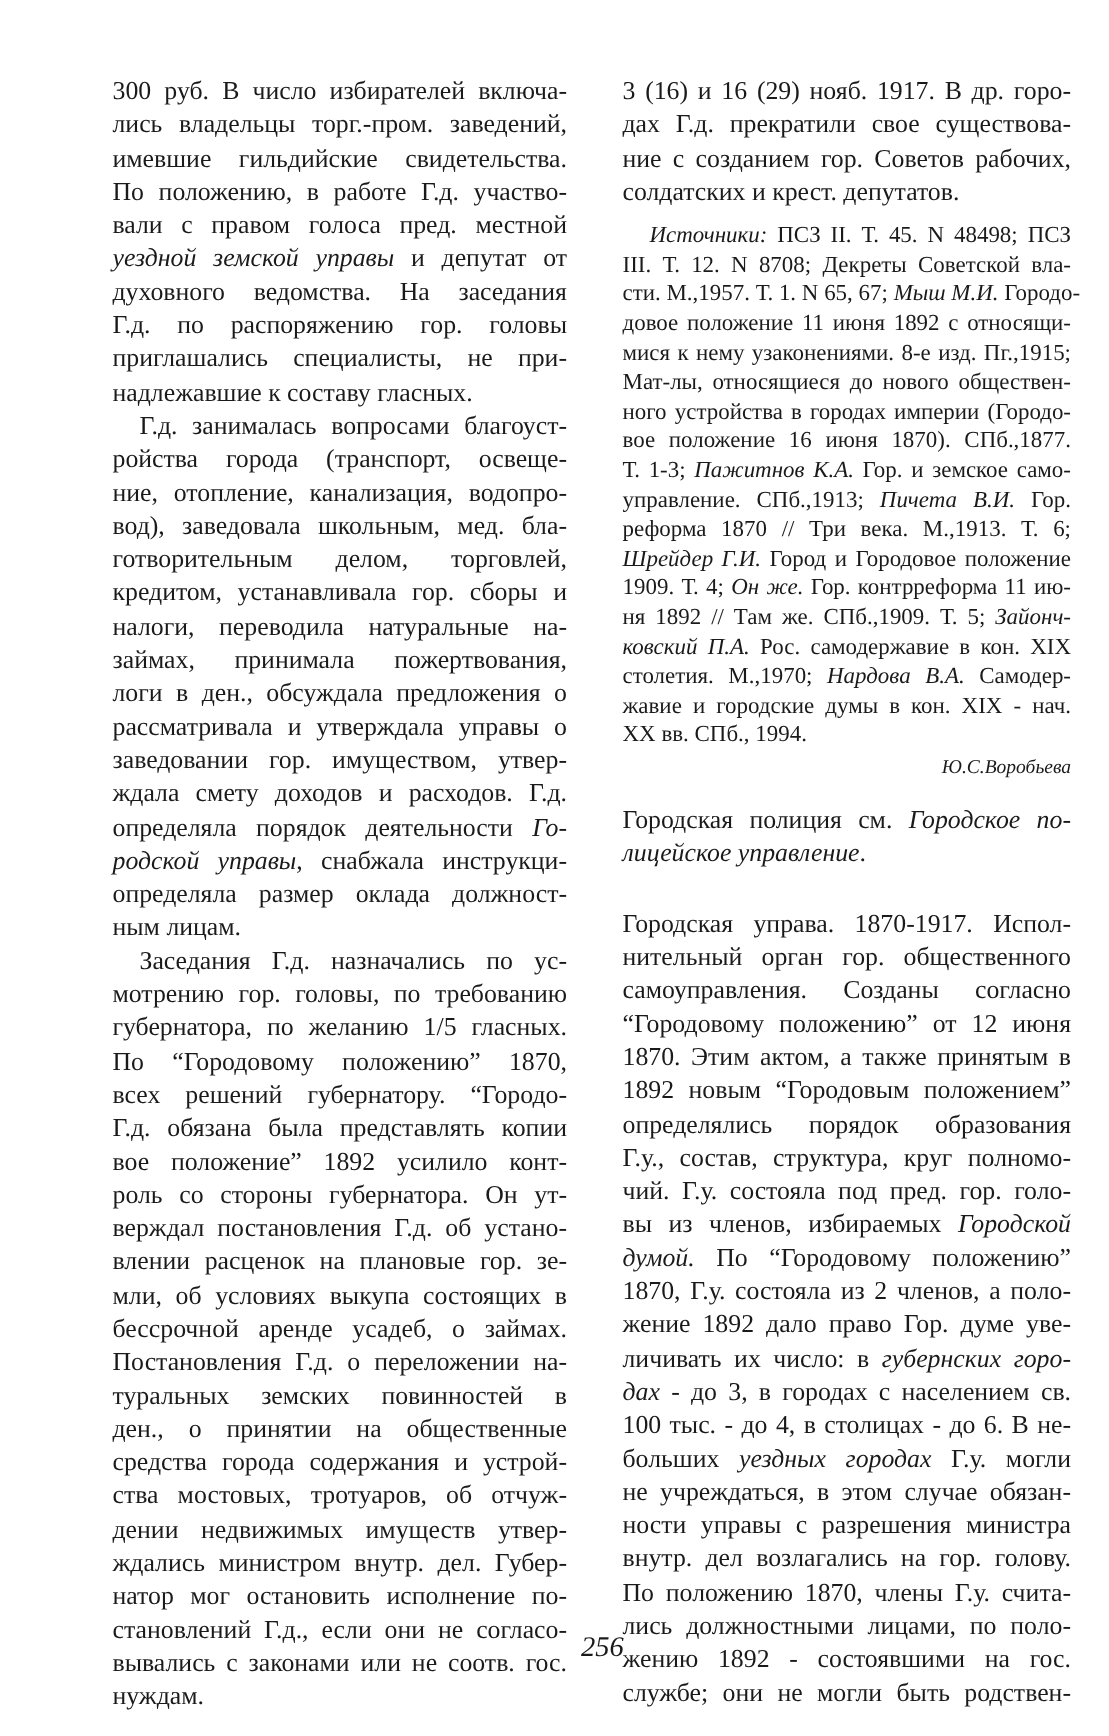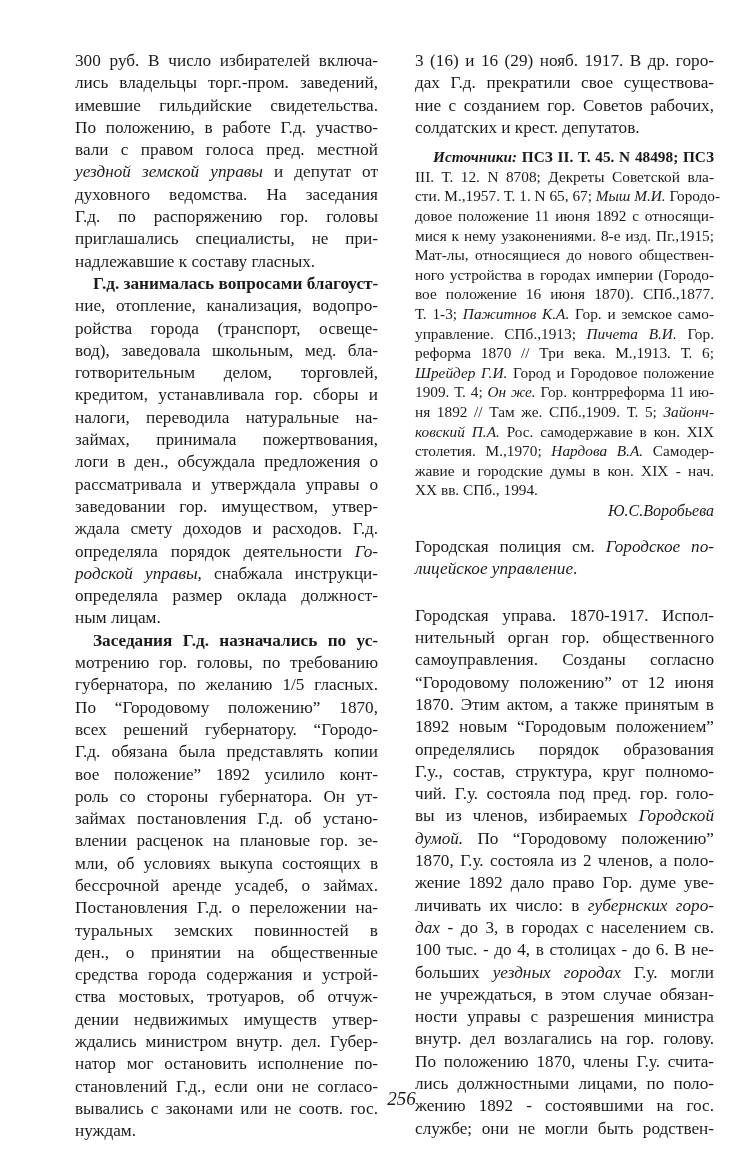--- a/index.html
+++ b/index.html
@@ -10,21 +10,21 @@
   }
   .col { position: absolute; top: 50px; }
   #col-left { left: 75px; width: 303px; }
   #col-right { left: 415px; width: 299px; }
   .line {
     display: block; height: 22.3px; line-height: 22.3px;
     font-size: 17.2px; white-space: nowrap;
     text-align: justify; text-align-last: justify;
   }
   .line.last { text-align-last: left; }
-  .line.indent { padding-left: 18px; font-weight: bold; }
+  .line.indent { padding-left: 18px; }
   .src .line { font-size: 15.3px; height: 19.6px; line-height: 19.6px; }
   .gap-sm { height: 8px; }
   .gap-md { height: 14px; }
   .gap-lg { height: 24px; }
   .sig { text-align: right; text-align-last: right; font-style: italic; }
   i, .it { font-style: italic; }
   b { font-weight: normal; }
   #page-number {
     position: absolute; left: 0; width: 739px; top: 1088px;
     text-align: center; font-style: italic; font-size: 19px; padding-left: 32px;
@@ -41,22 +41,22 @@
       <span class="line">По положению, в работе Г.д. участво-</span>
       <span class="line">вали с правом голоса пред. местной</span>
       <span class="line"><i>уездной земской управы</i><span> и депутат от</span></span>
       <span class="line">духовного ведомства. На заседания</span>
       <span class="line">Г.д. по распоряжению гор. головы</span>
       <span class="line">приглашались специалисты, не при-</span>
       <span class="line last">надлежавшие к составу гласных.</span>
     </div>
     <div>
       <span class="line indent">Г.д. занималась вопросами благоуст-</span>
+      <span class="line">ройства города (транспорт, освеще-</span>
       <span class="line">ние, отопление, канализация, водопро-</span>
-      <span class="line">ройства города (транспорт, освеще-</span>
       <span class="line">вод), заведовала школьным, мед. бла-</span>
       <span class="line">готворительным делом, торговлей,</span>
       <span class="line">кредитом, устанавливала гор. сборы и</span>
       <span class="line">налоги, переводила натуральные на-</span>
       <span class="line">займах, принимала пожертвования,</span>
       <span class="line">логи в ден., обсуждала предложения о</span>
       <span class="line">рассматривала и утверждала управы о</span>
       <span class="line">заведовании гор. имуществом, утвер-</span>
       <span class="line">ждала смету доходов и расходов. Г.д.</span>
       <span class="line"><span>определяла порядок деятельности </span><i>Го-</i></span>
@@ -66,21 +66,21 @@
     </div>
     <div>
       <span class="line indent">Заседания Г.д. назначались по ус-</span>
       <span class="line">мотрению гор. головы, по требованию</span>
       <span class="line">губернатора, по желанию 1/5 гласных.</span>
       <span class="line">По “Городовому положению” 1870,</span>
       <span class="line">всех решений губернатору. “Городо-</span>
       <span class="line">Г.д. обязана была представлять копии</span>
       <span class="line">вое положение” 1892 усилило конт-</span>
       <span class="line">роль со стороны губернатора. Он ут-</span>
-      <span class="line">займах постановления Г.д. об устано-</span>
+      <span class="line">верждал постановления Г.д. об устано-</span>
       <span class="line">влении расценок на плановые гор. зе-</span>
       <span class="line">мли, об условиях выкупа состоящих в</span>
       <span class="line">бессрочной аренде усадеб, о займах.</span>
       <span class="line">Постановления Г.д. о переложении на-</span>
       <span class="line">туральных земских повинностей в</span>
       <span class="line">ден., о принятии на общественные</span>
       <span class="line">средства города содержания и устрой-</span>
       <span class="line">ства мостовых, тротуаров, об отчуж-</span>
       <span class="line">дении недвижимых имуществ утвер-</span>
       <span class="line">ждались министром внутр. дел. Губер-</span>
@@ -111,21 +111,21 @@
       <span class="line"><span>управление. СПб.,1913; </span><i>Пичета В.И.</i><span> Гор.</span></span>
       <span class="line">реформа 1870 // Три века. М.,1913. Т. 6;</span>
       <span class="line"><i>Шрейдер Г.И.</i><span> Город и Городовое положение</span></span>
       <span class="line"><span>1909. Т. 4; </span><i>Он же.</i><span> Гор. контрреформа 11 ию-</span></span>
       <span class="line"><span>ня 1892 // Там же. СПб.,1909. Т. 5; </span><i>Зайонч-</i></span>
       <span class="line"><i>ковский П.А.</i><span> Рос. самодержавие в кон. XIX</span></span>
       <span class="line"><span>столетия. М.,1970; </span><i>Нардова В.А.</i><span> Самодер-</span></span>
       <span class="line">жавие и городские думы в кон. XIX - нач.</span>
       <span class="line last">XX вв. СПб., 1994.</span>
     </div>
-    <span class="line sig" style="font-size: 16px;">Ю.С.Воробьева</span>
+    <span class="line sig" style="font-size: 13px;">Ю.С.Воробьева</span>
     <div class="gap-md"></div>
     <div>
       <span class="line"><b>Городская полиция</b><span> см. </span><i>Городское по-</i></span>
       <span class="line last"><i>лицейское управление</i><span>.</span></span>
     </div>
     <div class="gap-lg"></div>
     <div>
       <span class="line"><b>Городская управа</b><span>. 1870-1917. Испол-</span></span>
       <span class="line">нительный орган гор. общественного</span>
       <span class="line">самоуправления. Созданы согласно</span>

